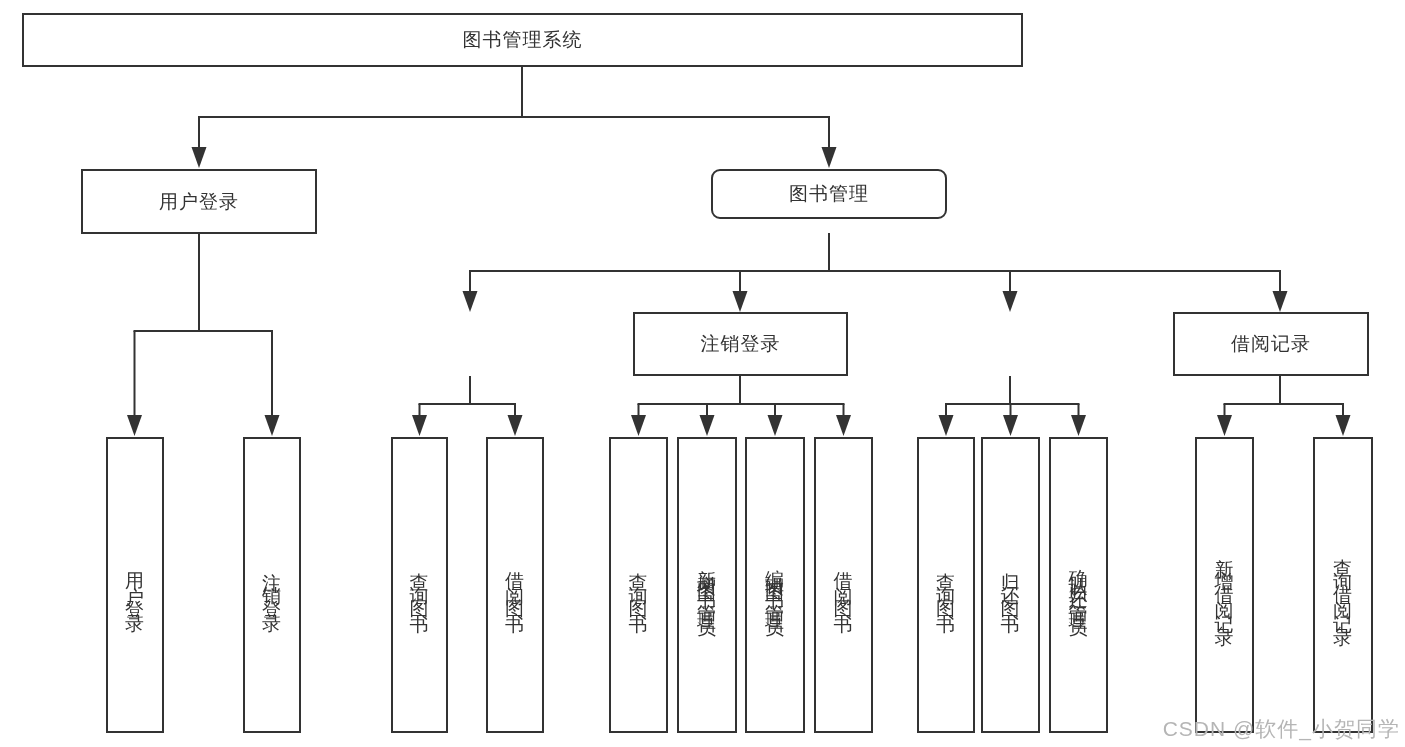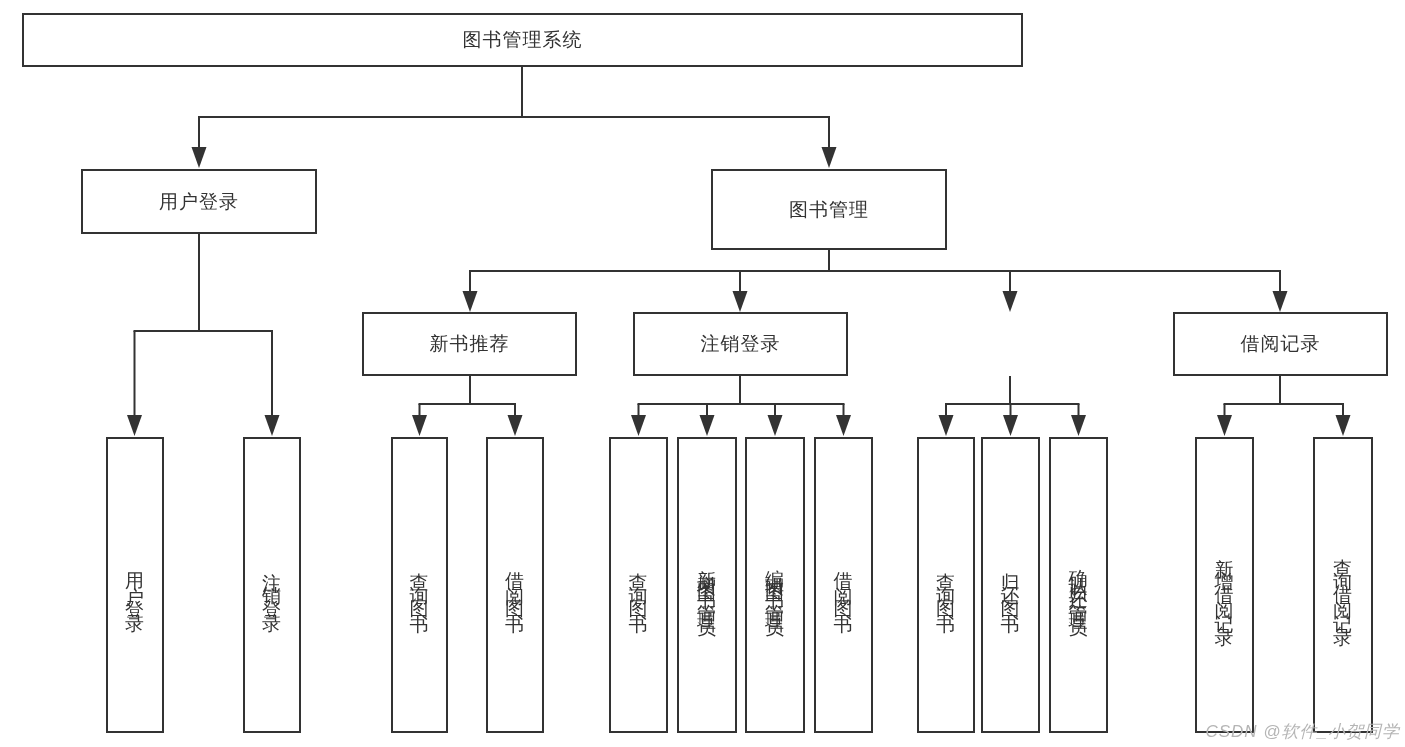--- a/index.html
+++ b/index.html
@@ -47,25 +47,24 @@
     letter-spacing:14px;
     line-height:1.0;
   }
   .vtext.compact{
     letter-spacing:7px;
   }
   .watermark{
     position:absolute;
     right:5px;
     bottom:4px;
-    font-size:17px;
+    font-size:21px;
     color:var(--watermark);
     letter-spacing:1px;
     white-space:nowrap;
-    font-style:italic;
   }
 </style>
 </head>
 <body>
 
 <div class="canvas">
 
   <svg class="connector-layer" width="1405" height="747" viewBox="0 0 1405 747" xmlns="http://www.w3.org/2000/svg">
     <g>
       <line x1="522" y1="67" x2="522" y2="118"></line>
@@ -135,31 +134,28 @@
     </g>
   </svg>
 
   <div class="node" style="left:22px;top:13px;width:1001px;height:54px;">
     <span>图书管理系统</span>
   </div>
 
   <div class="node" style="left:81px;top:169px;width:236px;height:65px;">
     <span>用户登录</span>
   </div>
-  <div class="node" style="left:711px;top:169px;width:236px;height:81px;">
+  <div class="node" style="left:711px;top:169px;width:236px;height:50px;border-radius:9px;">
     <span>图书管理</span>
   </div>
 
-  <div class="node" style="left:362px;top:312px;width:215px;height:64px;">
-    <span>新书推荐</span>
-  </div>
   <div class="node" style="left:633px;top:312px;width:215px;height:64px;">
     <span>注销登录</span>
   </div>
-  <div class="node" style="left:1173px;top:312px;width:215px;height:64px;">
+  <div class="node" style="left:1173px;top:312px;width:196px;height:64px;">
     <span>借阅记录</span>
   </div>
 
   <div class="node leaf" style="left:106px;top:437px;width:58px;height:296px;">
     <span class="vtext">用户登录</span>
   </div>
   <div class="node leaf" style="left:243px;top:437px;width:58px;height:296px;">
     <span class="vtext">注销登录</span>
   </div>
 

